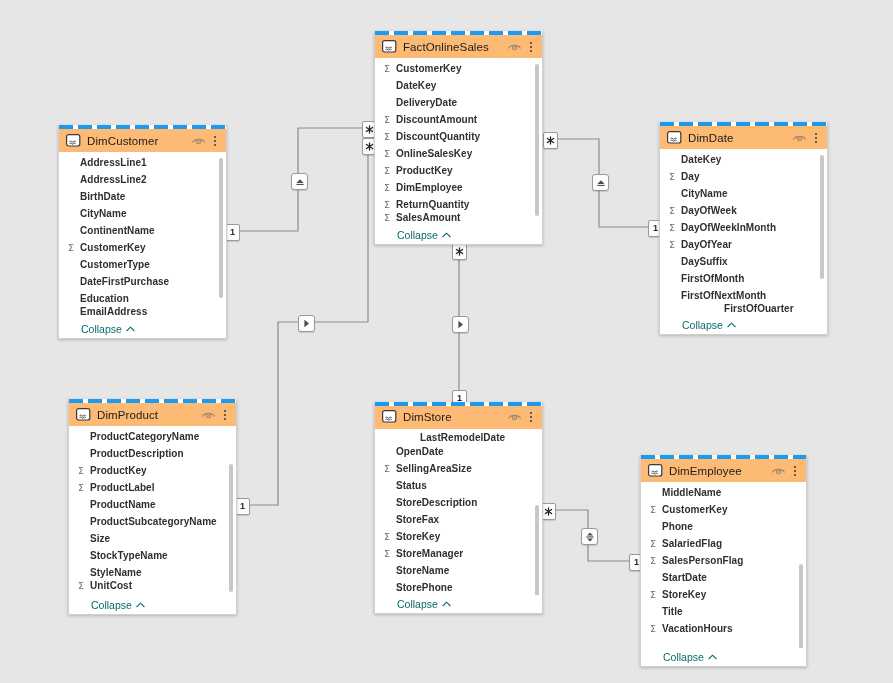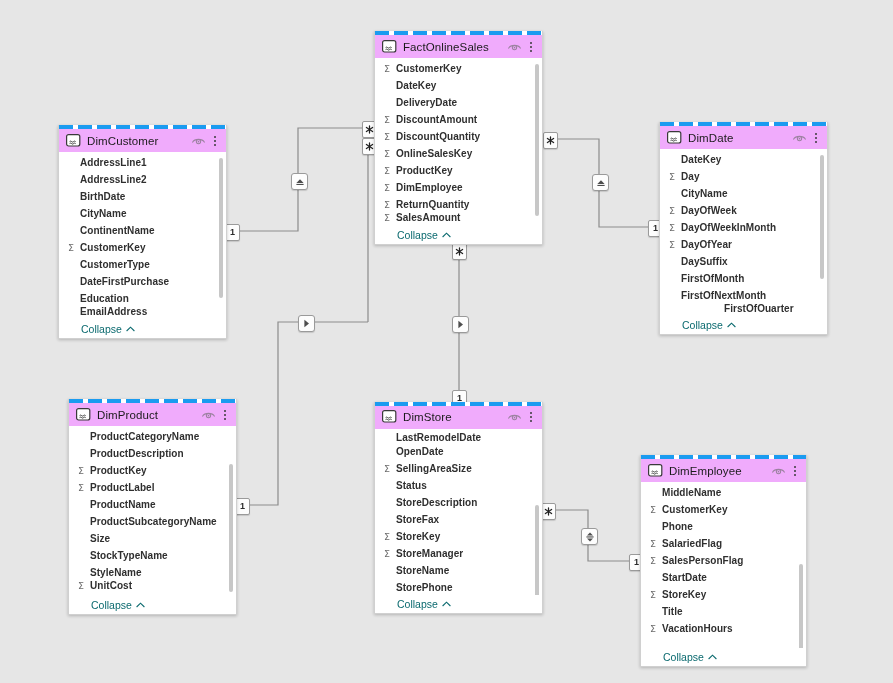--- a/index.html
+++ b/index.html
@@ -44,21 +44,21 @@
   .seltop{
     height:4px;width:100%;
     background:repeating-linear-gradient(90deg,#1a9bf0 0 14px, #ffffff 14px 19px);
   }
   .thead{
     height:23px;
     display:flex;align-items:center;
     padding:0 6px 0 7px;
     box-sizing:border-box;
     flex:none;
-    background:#f0abfc;
+    background:#fdba74;
   }
   .ticon{width:15px;height:14px;flex:none;margin-right:6px;position:relative;}
   .tname{
     font-size:11.5px;color:#1b1b1b;
     white-space:nowrap;overflow:hidden;text-overflow:ellipsis;
     flex:1 1 auto;letter-spacing:.1px;
   }
   .eye{width:15px;height:14px;flex:none;opacity:.62;}
   .dots{
     width:11px;height:14px;flex:none;margin-left:3px;
@@ -498,21 +498,21 @@
     <circle cx="8" cy="7.6" r="2.3" fill="none" stroke="#6a6a6a" stroke-width="1.1"></circle>
     <circle cx="8" cy="7.6" r=".9" fill="#6a6a6a"></circle>
   </svg></span>
           <span class="dots">
             <i></i>
             <i></i>
             <i></i>
           </span>
         </div>
         <div class="fields">
-          <div class="fieldrow" style="height: 12px; overflow: hidden; align-items: flex-end;">
+          <div class="fieldrow" style="height: 12px; overflow: hidden; align-items: flex-end; margin-left: 24px;">
             <span class="sig"></span>
             <span class="fname">LastRemodelDate</span>
           </div>
           <div class="fieldrow">
             <span class="sig"></span>
             <span class="fname">OpenDate</span>
           </div>
           <div class="fieldrow">
             <span class="sig">Σ</span>
             <span class="fname">SellingAreaSize</span>

